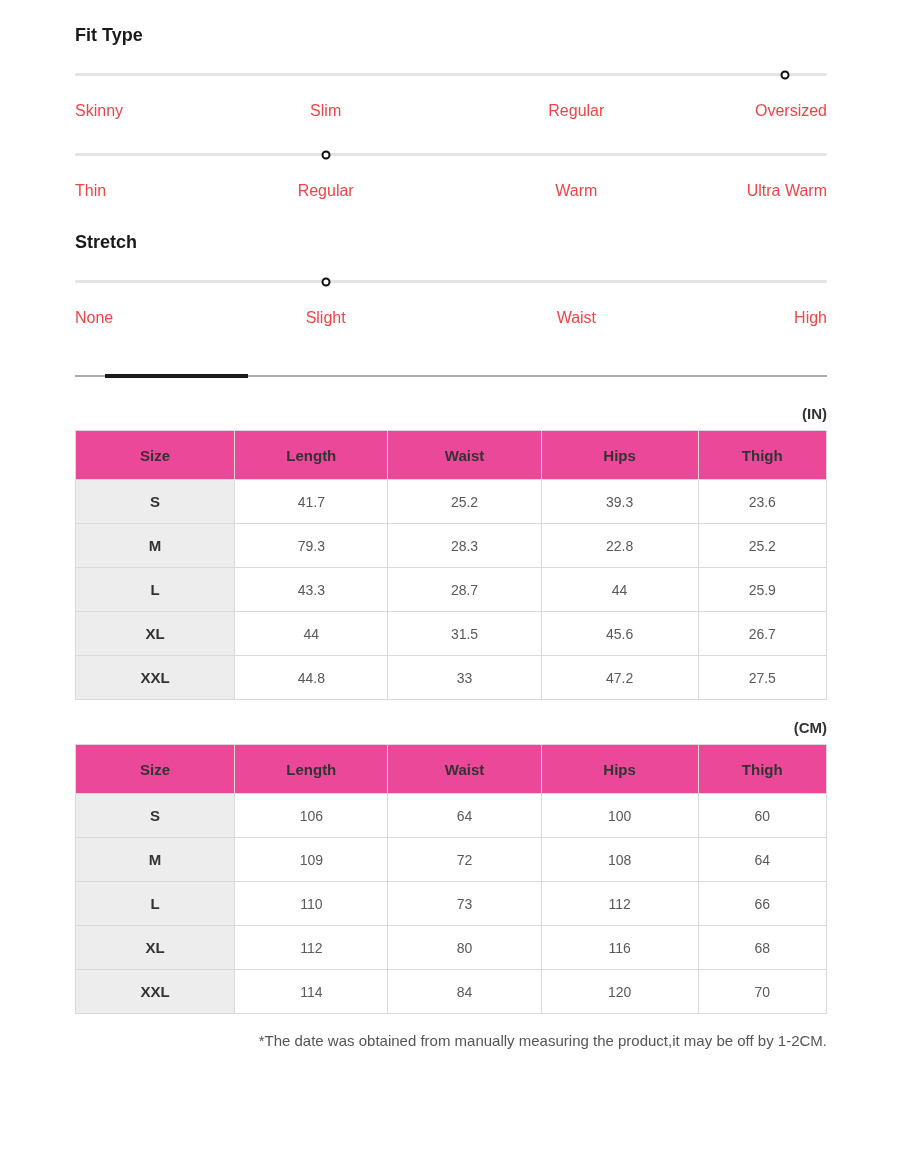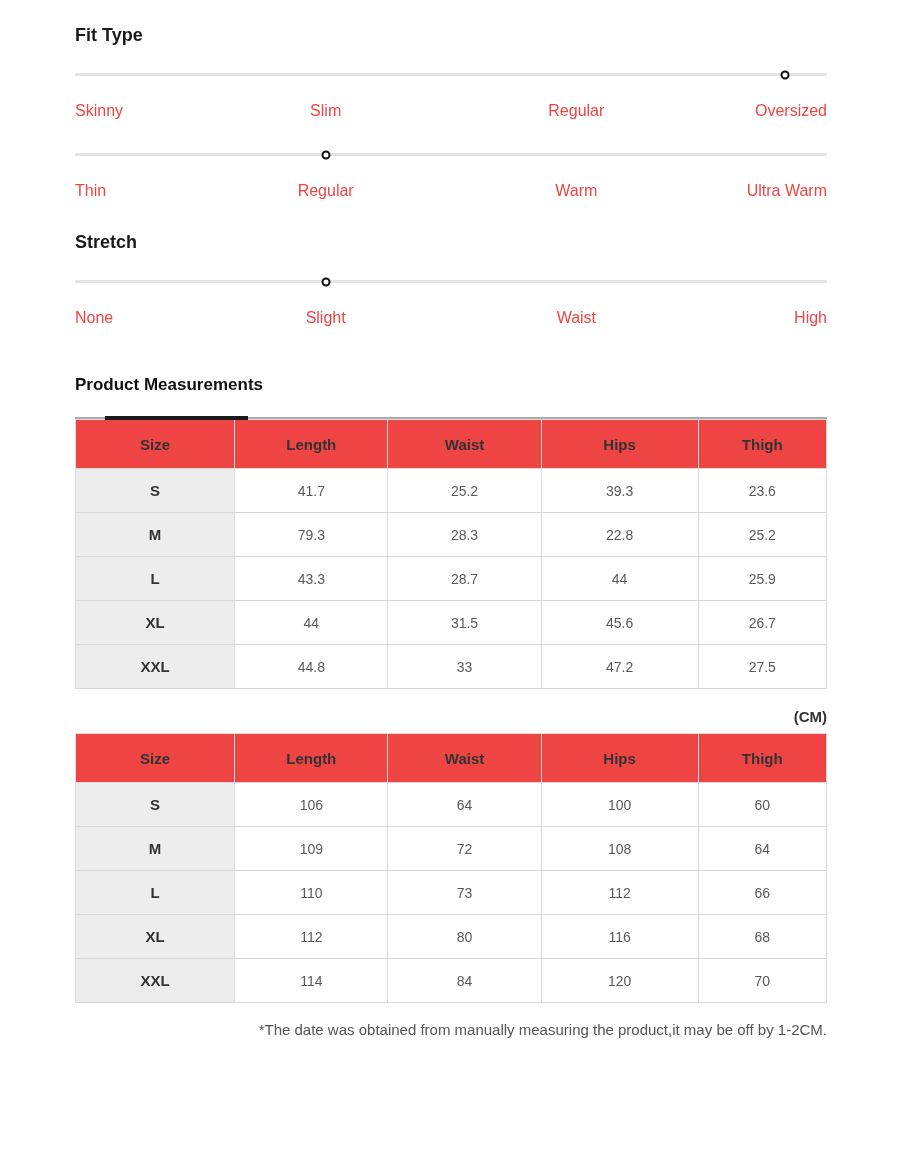--- a/index.html
+++ b/index.html
@@ -54,21 +54,21 @@
   }
   .size-table col:nth-child(1) { width: 21.2%; }
   .size-table col:nth-child(2) { width: 20.4%; }
   .size-table col:nth-child(3) { width: 20.4%; }
   .size-table col:nth-child(4) { width: 20.9%; }
   .size-table col:nth-child(5) { width: 17.1%; }
   .size-table th, .size-table td {
     border: 1px solid #d9d9d9; text-align: center; vertical-align: middle; padding: 0;
   }
   .size-table thead th {
-    height: 49px; background: #ef4444;
+    height: 49px; background: #ec4899;
     font-size: 15px; font-weight: 700; color: #333333;
   }
   .size-table tbody th.size-cell {
     height: 44px; background: #ededed;
     font-size: 15px; font-weight: 700; color: #333333;
   }
   .size-table tbody td {
     height: 44px; background: #ffffff;
     font-size: 14px; font-weight: 400; color: #595959;
   }
@@ -115,27 +115,29 @@
     <div class="labels">
           <span class="first" style="left: 0%;">None</span>
           <span class="mid" style="left: 33.3333%;">Slight</span>
           <span class="mid" style="left: 66.6667%;">Waist</span>
           <span class="last" style="left: 100%;">High</span>
         </div>
   </section>
 </div>
 
   <section class="measurements">
-    <h3 class="m-title">Product Measurements</h3>
     <div class="tab-line">
       <span class="tab-indicator"></span>
     </div>
 
     <div id="tables">
   <div class="table-block">
+    <div class="unit-row">
+      <span class="unit">(IN)</span>
+    </div>
     <table class="size-table">
       <colgroup>
               <col>
               <col>
               <col>
               <col>
               <col>
             </colgroup>
       <thead>
               <tr>

